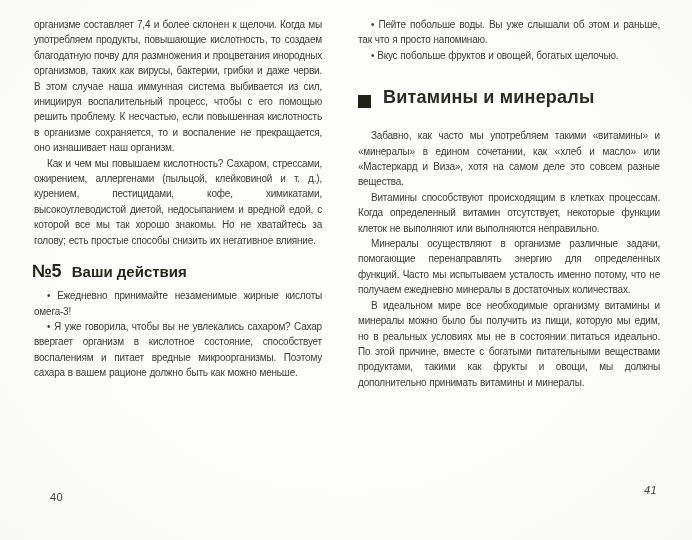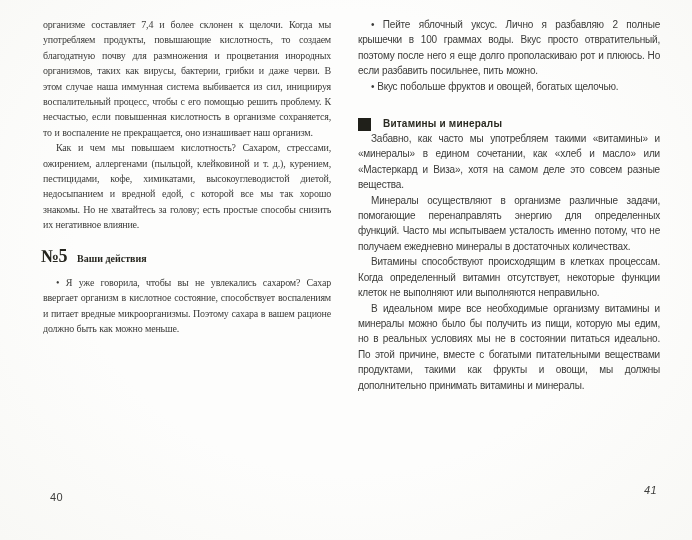--- a/index.html
+++ b/index.html
@@ -6,21 +6,21 @@
   .scan {
     position: relative;
     width: 692px;
     height: 540px;
     overflow: hidden;
     background: radial-gradient(ellipse at 50% 45%, #fdfdfc 55%, #f8f8f5 100%);
     font-family: "Liberation Sans", sans-serif;
     color: #3b3b39;
   }
   .col { position: absolute; top: 17px; }
-  .col-left  { left: 43px;  width: 288px; font-family: Liberation Serif, serif; }
+  .col-left  { left: 34px;  width: 288px; }
   .col-right { left: 358px; width: 302px; }
 
   .para {
     margin: 0;
     font-size: 10px;
     line-height: 15.4px;
     letter-spacing: -0.2px;
     word-spacing: 0.3px;
     text-align: justify;
     text-indent: 13px;
@@ -33,31 +33,31 @@
     font-weight: bold;
     color: #26261f;
     line-height: 22px;
   }
   .numero {
     font-size: 18px;
     letter-spacing: -0.5px;
     font-weight: bold;
   }
   .actions-label {
-    font-size: 10px;
+    font-size: 15px;
     margin-left: 4px;
     font-weight: bold;
   }
 
   h2.section {
-    margin: 24px 0 0 0;
+    margin: 24px 0 20px 0;
     display: flex;
-    align-items: flex-start;
+    align-items: flex-end;
     gap: 12px;
-    font-size: 10px;
+    font-size: 18px;
     font-weight: bold;
     letter-spacing: 0.2px;
     color: #2a2a22;
   }
   .square-icon {
     width: 13px;
     height: 13px;
     background: #20201a;
     flex: none;
     display: inline-block;
@@ -79,34 +79,35 @@
 
   <section class="col col-left">
     <p class="para noindent">организме составляет 7,4 и более склонен к щелочи. Когда мы употребляем продукты, повышающие кислотность, то создаем благодатную почву для размножения и процветания инородных организмов, таких как вирусы, бактерии, грибки и даже черви. В этом случае наша иммунная система выбивается из сил, инициируя воспалительный процесс, чтобы с его помощью решить проблему. К несчастью, если повышенная кислотность в организме сохраняется, то и воспаление не прекращается, оно изнашивает наш организм.</p>
     <p class="para">Как и чем мы повышаем кислотность? Сахаром, стрессами, ожирением, аллергенами (пыльцой, клейковиной и т. д.), курением, пестицидами, кофе, химикатами, высокоуглеводистой диетой, недосыпанием и вредной едой, с которой все мы так хорошо знакомы. Но не хватайтесь за голову; есть простые способы снизить их негативное влияние.</p>
 
     <h2 class="actions">
       <span class="numero">№5</span>
       <span class="actions-label">Ваши действия</span>
     </h2>
 
+    <p class="para">• Ежедневно принимайте незаменимые жирные кислоты омега-3!</p>
     <p class="para">• Я уже говорила, чтобы вы не увлекались сахаром? Сахар ввергает организм в кислотное состояние, способствует воспалениям и питает вредные микроорганизмы. Поэтому сахара в вашем рационе должно быть как можно меньше.</p>
   </section>
 
   <section class="col col-right">
-    <p class="para">• Пейте яблочный уксус. Лично я разбавляю 2 полные крышечки в 100 граммах воды. Вкус просто отвратительный, поэтому после него я еще долго прополаскиваю рот и плююсь. Но если разбавить посильнее, пить можно.</p>
+    <p class="para">• Пейте побольше воды. Вы уже слышали об этом и раньше, так что я просто напоминаю.</p>
     <p class="para">• Вкус побольше фруктов и овощей, богатых щелочью.</p>
 
     <h2 class="section">
       <span class="square-icon"></span>
       <span>Витамины и минералы</span>
     </h2>
 
     <p class="para">Забавно, как часто мы употребляем такими «витамины» и «минералы» в едином сочетании, как «хлеб и масло» или «Мастеркард и Виза», хотя на самом деле это совсем разные вещества.</p>
+    <p class="para">Витамины способствуют происходящим в клетках процессам. Когда определенный витамин отсутствует, некоторые функции клеток не выполняют или выполняются неправильно.</p>
     <p class="para">Минералы осуществляют в организме различные задачи, помогающие перенаправлять энергию для определенных функций. Часто мы испытываем усталость именно потому, что не получаем ежедневно минералы в достаточных количествах.</p>
-    <p class="para">Витамины способствуют происходящим в клетках процессам. Когда определенный витамин отсутствует, некоторые функции клеток не выполняют или выполняются неправильно.</p>
     <p class="para">В идеальном мире все необходимые организму витамины и минералы можно было бы получить из пищи, которую мы едим, но в реальных условиях мы не в состоянии питаться идеально. По этой причине, вместе с богатыми питательными веществами продуктами, такими как фрукты и овощи, мы должны дополнительно принимать витамины и минералы.</p>
   </section>
 
   <div class="pagenum pn-left">40</div>
   <div class="pagenum pn-right">41</div>
 
 </div>
 
 </body></html>

